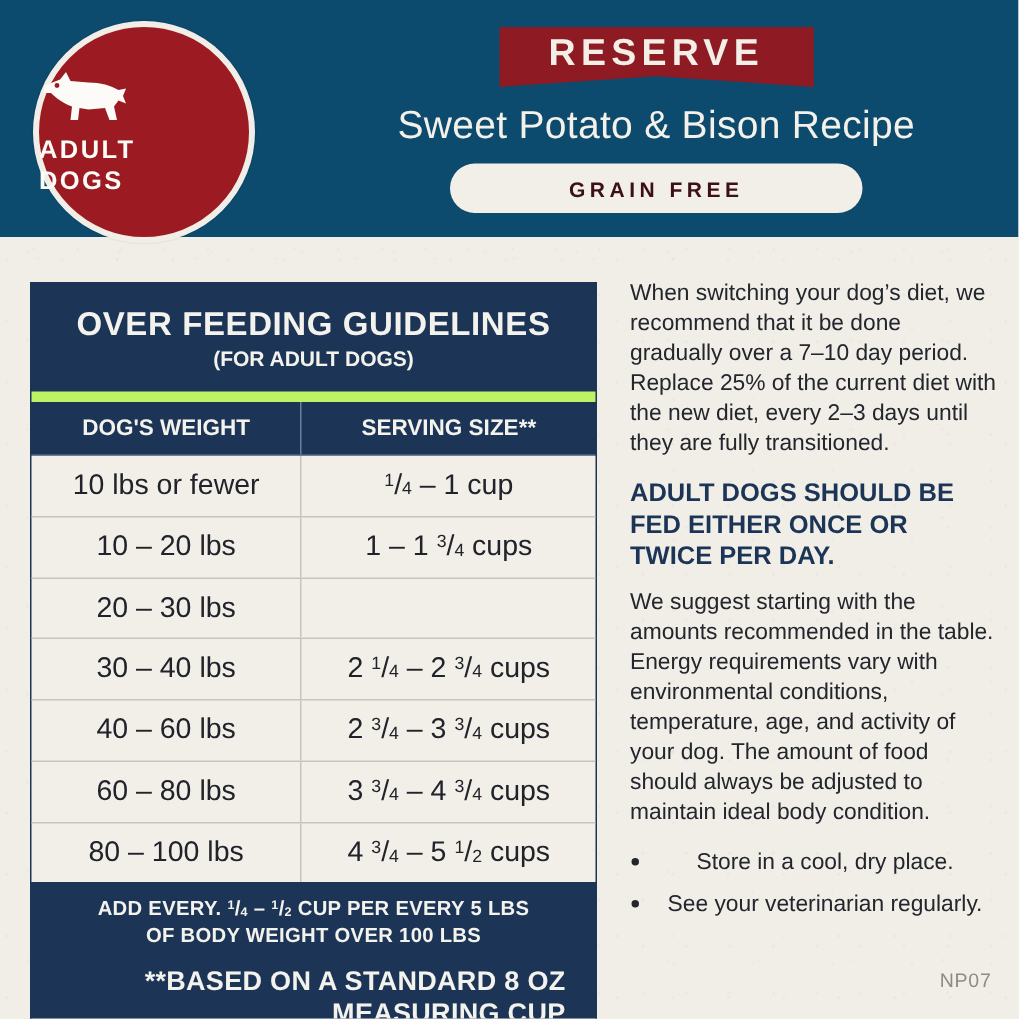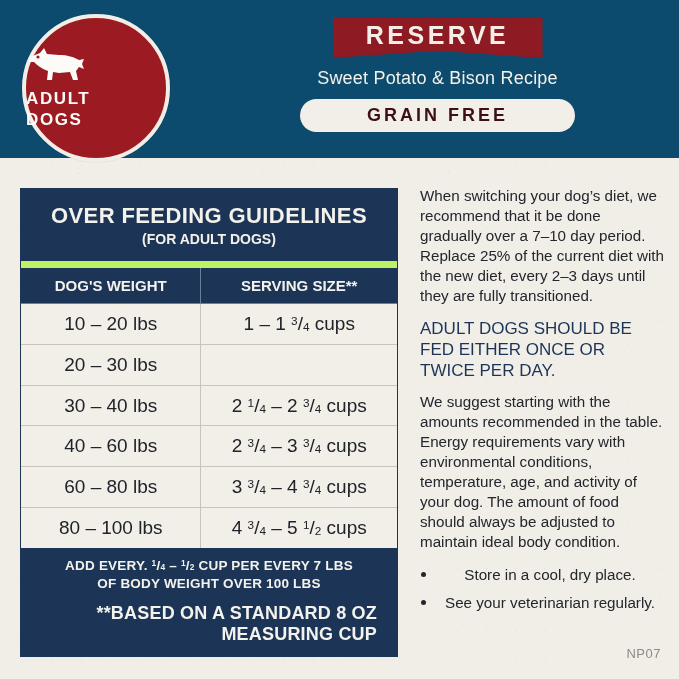--- a/index.html
+++ b/index.html
@@ -45,36 +45,36 @@
   .ribbon-text {
     color: #f3efe7;
     font-size: 25px;
     font-weight: bold;
     letter-spacing: 3.5px;
     line-height: 1;
     padding-bottom: 5px;
   }
   .recipe-title {
     color: #f4f1ea;
-    font-size: 18px;
+    font-size: 26px;
     font-weight: 500;
     margin-top: 10px;
     letter-spacing: 0.2px;
     white-space: nowrap;
   }
   .grain-pill {
     margin-top: 10px;
     width: 275px; height: 33px;
     background: #f2efe8;
     border-radius: 17px;
     display: flex; align-items: center; justify-content: center;
   }
   .grain-pill span {
     color: #3d1016;
-    font-size: 18px;
+    font-size: 14px;
     font-weight: bold;
     letter-spacing: 3px;
   }
 
   
   .badge {
     position: absolute;
     left: 22px; top: 14px;
     width: 148px; height: 148px;
     border-radius: 50%;
@@ -171,21 +171,21 @@
     color: #23262c;
   }
   .para {
     font-size: 15.2px;
     line-height: 20px;
     margin-bottom: 12px;
   }
   .emph {
     color: #1c3557;
     font-size: 17px;
-    font-weight: normal;
+    font-weight: bold;
     line-height: 21px;
     margin-bottom: 11px;
   }
   ul.bullets { list-style: none; margin-top: 13px; text-align: center; }
   ul.bullets li {
     position: relative;
     padding-left: 16px;
     font-size: 15.2px;
     line-height: 19px;
     margin-bottom: 9px;
@@ -237,20 +237,24 @@
   <div class="table-title">
     <span class="t1">OVER FEEDING GUIDELINES</span>
     <span class="t2">(FOR ADULT DOGS)</span>
   </div>
   <div class="col-head">
     <div class="c1">DOG'S WEIGHT</div>
     <div class="c2">SERVING SIZE**</div>
   </div>
   <div class="rows">
 
+    <div class="row">
+      <div class="c1">10 lbs or fewer</div>
+      <div class="c2"><sup class="fr">1</sup>/<sub class="fr">4</sub><span> – 1 cup</span></div>
+    </div>
 
     <div class="row">
       <div class="c1">10 – 20 lbs</div>
       <div class="c2"><span>1 – 1 </span><sup class="fr">3</sup>/<sub class="fr">4</sub><span> cups</span></div>
     </div>
 
     <div class="row">
       <div class="c1">20 – 30 lbs</div>
     </div>
 
@@ -270,21 +274,21 @@
     </div>
 
     <div class="row">
       <div class="c1">80 – 100 lbs</div>
       <div class="c2"><span>4 </span><sup class="fr">3</sup>/<sub class="fr">4</sub><span> – 5 </span><sup class="fr">1</sup>/<sub class="fr">2</sub><span> cups</span></div>
     </div>
 
   </div>
 
   <div class="table-footer">
-    <span>ADD EVERY. </span><sup class="fr">1</sup>/<sub class="fr">4</sub><span> – </span><sup class="fr">1</sup>/<sub class="fr">2</sub><span> CUP PER EVERY 7 LBS</span>
+    <span>ADD EVERY. </span><sup class="fr">1</sup>/<sub class="fr">4</sub><span> – </span><sup class="fr">1</sup>/<sub class="fr">2</sub><span> CUP PER EVERY 5 LBS</span>
     <div>OF BODY WEIGHT OVER 100 LBS</div>
   </div>
   <div class="table-note">**BASED ON A STANDARD 8 OZ MEASURING CUP</div>
 </div>
 
 <div class="right-col">
   <p class="para">When switching your dog’s diet, we recommend that it be done gradually over a 7–10 day period. Replace 25% of the current diet with the new diet, every 2–3 days until they are fully transitioned.</p>
   <p class="emph">ADULT DOGS SHOULD BE FED EITHER ONCE OR TWICE PER DAY.</p>
   <p class="para">We suggest starting with the amounts recommended in the table. Energy requirements vary with environmental conditions, temperature, age, and activity of your dog. The amount of food should always be adjusted to maintain ideal body condition.</p>
   <ul class="bullets">

